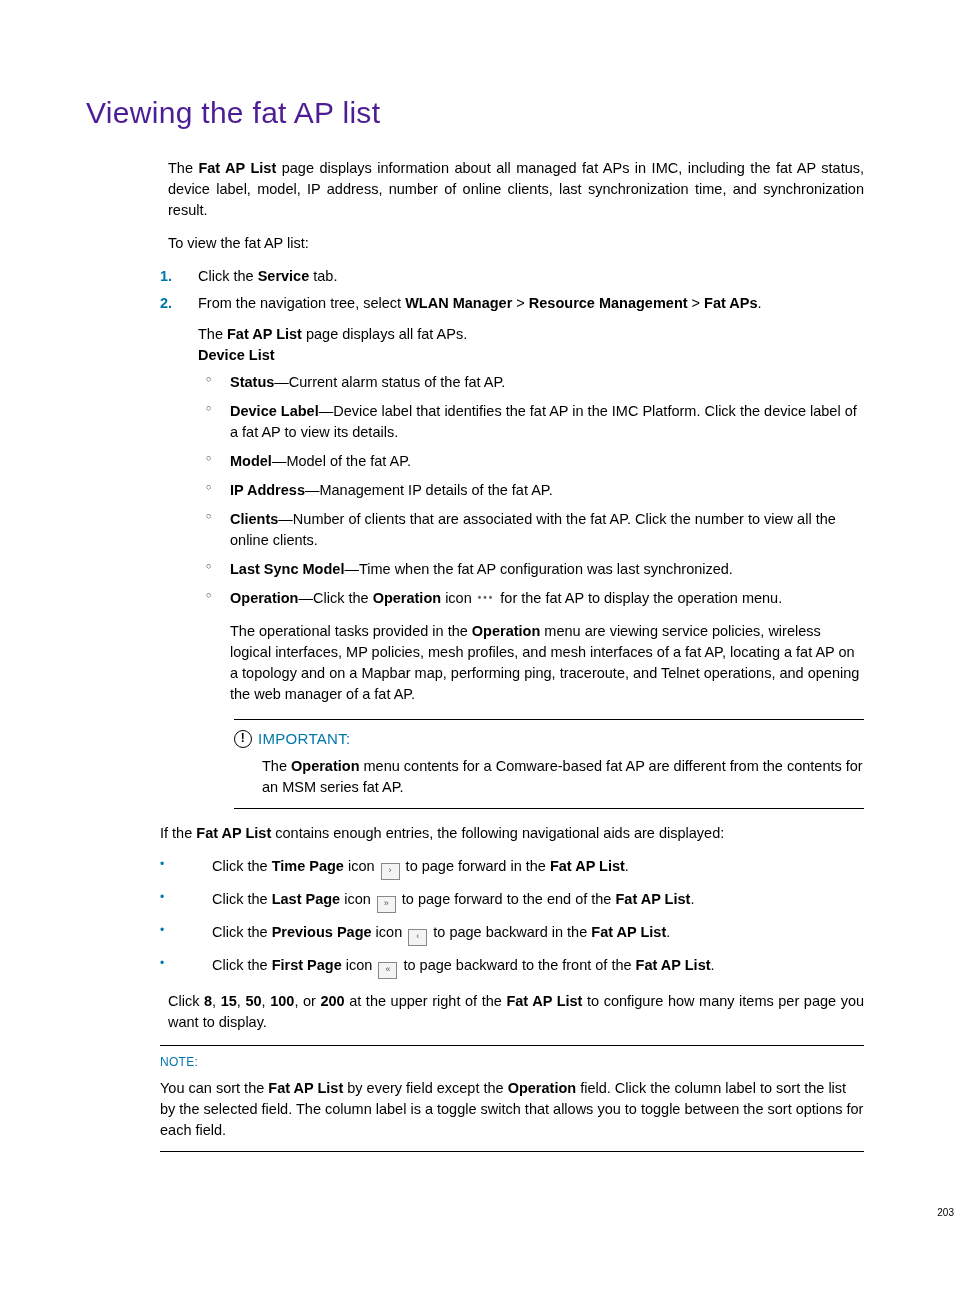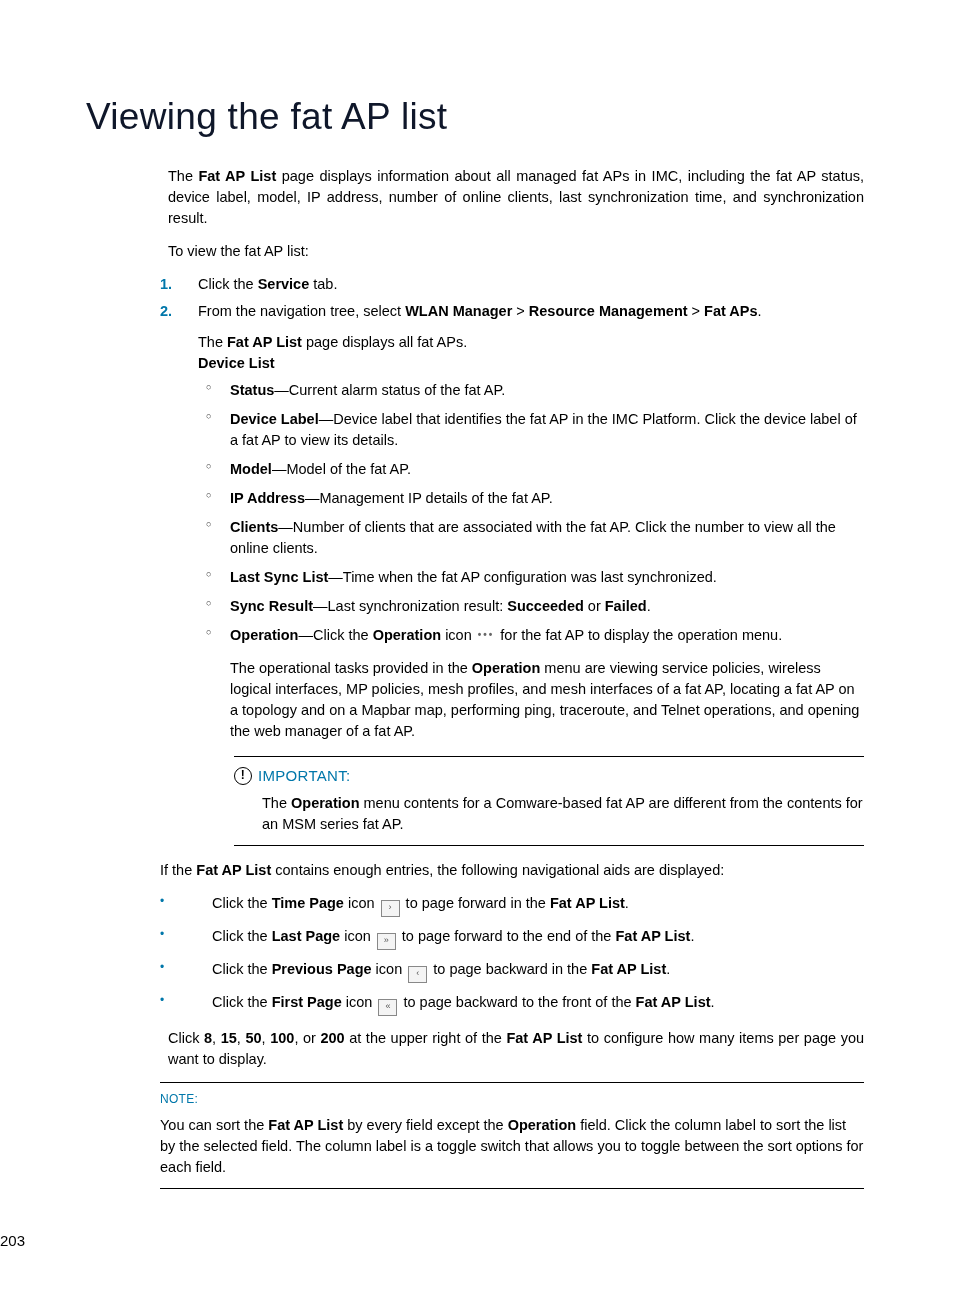--- a/index.html
+++ b/index.html
@@ -13,22 +13,22 @@
     min-height: 1296px;
     padding: 96px 90px 60px 90px;
     box-sizing: border-box;
     font-family: Arial, Helvetica, sans-serif;
     color: #000;
     position: relative;
   }
   h1.title {
     font-family: "Futura", "Trebuchet MS", Arial, sans-serif;
     font-weight: 300;
-    font-size: 37px;
-    color: #0f172a;
+    font-size: 30px;
+    color: #4c1d95;
     margin: 0 0 28px -4px;
     letter-spacing: 0.3px;
   }
   .body-indent {
     margin-left: 70px;
     font-size: 14.5px;
     line-height: 1.45;
   }
   p { margin: 0 0 12px 8px; }
   .justify { text-align: justify; }
@@ -159,25 +159,25 @@
   }
   .note-head {
     color: #0077aa;
     font-family: "Futura", "Trebuchet MS", Arial, sans-serif;
     font-size: 12px;
     letter-spacing: 0.3px;
     margin-bottom: 6px;
   }
   .page-num {
     position: absolute;
-    bottom: 47px;
+    bottom: 78px;
     left: 0;
     width: 100%;
-    text-align: left;
-    font-size: 15px;
+    text-align: right;
+    font-size: 10px;
   }
   b { font-weight: bold; }
 </style>
 </head>
 <body>
 
 <div class="page">
 
   <h1 class="title">Viewing the fat AP list</h1>
 
@@ -201,22 +201,21 @@
         </div>
 
         <div class="field-label">Device List</div>
 
         <ul class="circle">
           <li><b>Status</b><span>—Current alarm status of the fat AP.</span></li>
           <li><b>Device Label</b><span>—Device label that identifies the fat AP in the IMC Platform. Click the device label of a fat AP to view its details.</span></li>
           <li><b>Model</b><span>—Model of the fat AP.</span></li>
           <li><b>IP Address</b><span>—Management IP details of the fat AP.</span></li>
           <li><b>Clients</b><span>—Number of clients that are associated with the fat AP. Click the number to view all the online clients.</span></li>
-          <li><b>Last Sync List</b><span>—Time when the fat AP configuration was last synchronized.</span></li>
-          <li><b>Sync Result</b><span>—Last synchronization result: </span><b>Succeeded</b><span> or </span><b>Failed</b><span>.</span></li>
+          <li><b>Last Sync Model</b><span>—Time when the fat AP configuration was last synchronized.</span></li>
           <li>
             <b>Operation</b><span>—Click the </span><b>Operation</b><span> icon </span><span class="dots-icon">•••</span><span> for the fat AP to display the operation menu.</span>
             <div class="op-extra">
               <span>The operational tasks provided in the </span><b>Operation</b><span> menu are viewing service policies, wireless logical interfaces, MP policies, mesh profiles, and mesh interfaces of a fat AP, locating a fat AP on a topology and on a Mapbar map, performing ping, traceroute, and Telnet operations, and opening the web manager of a fat AP.</span>
             </div>
           </li>
         </ul>
 
         <div class="callout">
           <div class="callout-head">

